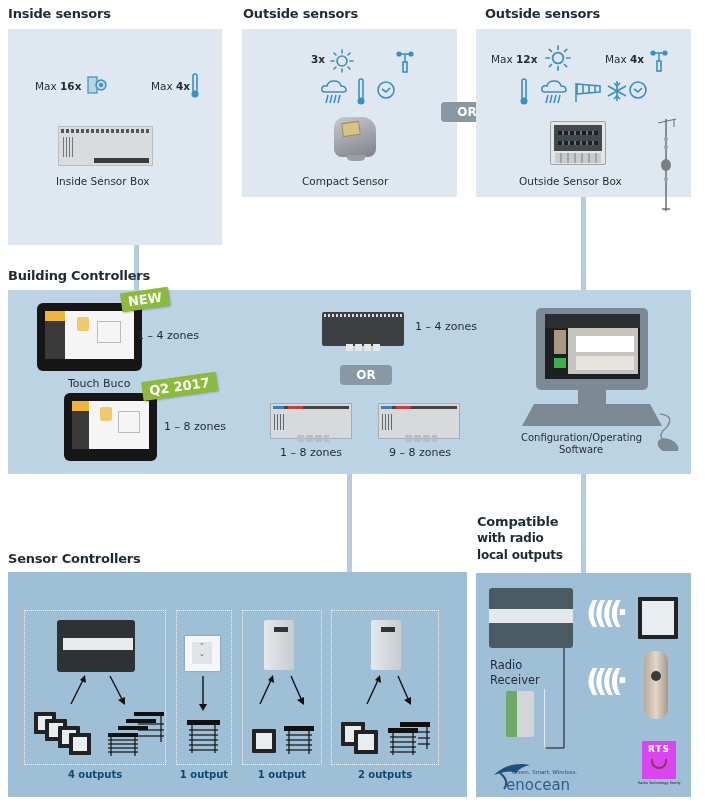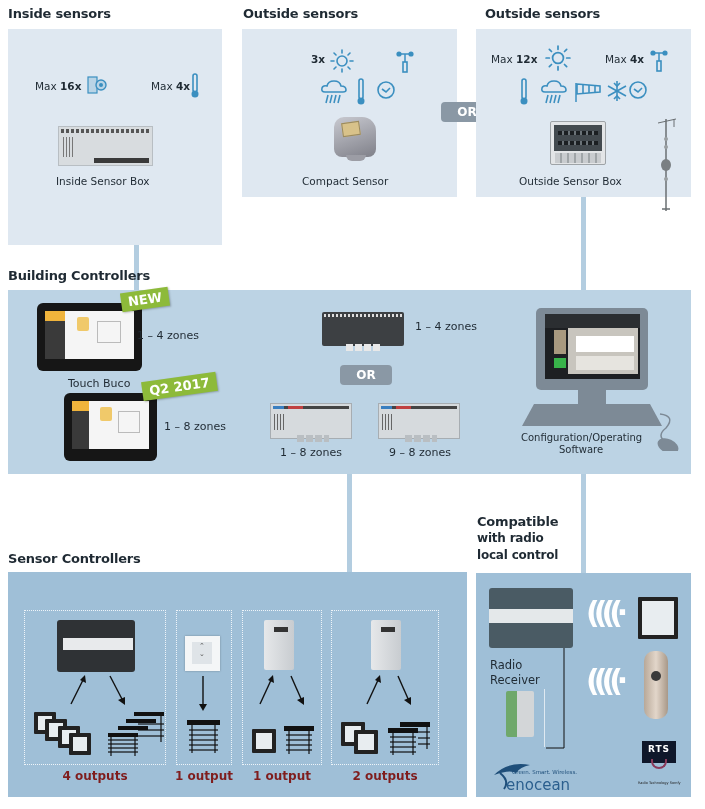--- a/index.html
+++ b/index.html
@@ -10,21 +10,21 @@
   .panel-light { position: absolute; background: #dfe8f1; }
   .panel-mid { position: absolute; background: #bcd3e4; }
   .panel-dark { position: absolute; background: #9fbfd7; }
   .conn { position: absolute; background: #b3cde0; width: 5px; }
   .lbl { position: absolute; font-size: 10.5px; color: #1f2a33; white-space: nowrap; }
   .lbl b { font-weight: bold; }
   .zones { position: absolute; font-size: 11px; color: #1f2a33; white-space: nowrap; }
   .or-badge { position: absolute; width: 52px; height: 20px; background: #8a98a5; color: #ffffff; font-size: 12px; font-weight: bold; border-radius: 4px; text-align: center; line-height: 20px; }
   .tag { position: absolute; background: #8dba3a; color: #ffffff; font-weight: bold; font-size: 13px; padding: 2px 7px; transform: rotate(-8deg); box-shadow: 1px 1px 2px rgba(0,0,0,0.25); }
   .dotted { position: absolute; border: 1.5px dotted #eef4f9; }
-  .out-lbl { position: absolute; color: #7f1d1d; font-size: 12px; font-weight: bold; text-align: center; white-space: nowrap; }
+  .out-lbl { position: absolute; color: #0c4a6e; font-size: 10px; font-weight: bold; text-align: center; white-space: nowrap; }
   .blue-ico { stroke: #3b8fc0; fill: none; stroke-width: 1.6; }
   .device { position: absolute; }
   .tablet { position: absolute; background: #161616; border-radius: 6px; }
   .tablet .screen { position: absolute; left: 8px; top: 8px; right: 8px; bottom: 12px; background: #f5f5f5; }
   .tablet .side { position: absolute; left: 0; top: 0; bottom: 0; width: 22%; background: #3a3a3a; }
   .tablet .side .hd { height: 10px; background: #f0b43c; }
   .tablet .yl { position: absolute; width: 12px; height: 14px; background: #f0c96a; border-radius: 2px; }
   .switch-black { position: absolute; background: #222; border-radius: 1px; }
   .switch-black::after { content: ""; position: absolute; left: 4px; top: 4px; right: 4px; bottom: 4px; background: #e8edf0; }
   .wave { position: absolute; color: #ffffff; font-size: 30px; font-weight: bold; letter-spacing: -6px; }
@@ -388,21 +388,21 @@
         <line x1="30" y1="16" x2="42" y2="16"></line>
         <line x1="30" y1="22" x2="42" y2="22"></line>
         <line x1="39" y1="5" x2="39" y2="27"></line>
       </g>
   </svg>
   <div class="out-lbl" style="left:323px; top:197px; width:108px;">2 outputs</div>
 </div>
 
 <div class="h-title" style="left:477px; top:514px; font-size:13px;">Compatible</div>
 <div class="h-title" style="left:477px; top:531px; font-size:12px;">with radio</div>
-<div class="h-title" style="left:477px; top:548px; font-size:12px;">local control</div>
+<div class="h-title" style="left:477px; top:548px; font-size:12px;">local outputs</div>
 <div class="panel-dark" style="left:476px; top:573px; width:215px; height:224px;">
   <div class="device" style="left:13px; top:15px; width:84px; height:60px; background:#4a5b64; border-radius:3px;">
     <div class="abs" style="left:0; top:21px; right:0; height:14px; background:#e4e8ea;"></div>
   </div>
   <svg class="abs" style="left:60px; top:75px;" width="30" height="112" viewBox="0 0 30 112">
     <polyline points="28,0 28,100 10,100" fill="none" stroke="#111" stroke-width="1"></polyline>
   </svg>
   <div class="wave" style="left:110px; top:22px;">((((·</div>
   <div class="switch-black" style="left:162px; top:24px; width:40px; height:42px;"></div>
   <div class="lbl" style="left:14px; top:85px; font-size:11.5px;">Radio</div>
@@ -412,18 +412,18 @@
   <div class="wave" style="left:110px; top:90px;">((((·</div>
   <div class="device" style="left:168px; top:78px; width:24px; height:68px; background:linear-gradient(90deg,#b8a898,#e2d6ca,#a89888); border-radius:10px;">
     <div class="abs" style="left:7px; top:20px; width:10px; height:10px; background:#3a3a3a; border-radius:50%;"></div>
   </div>
   <svg class="abs" style="left:14px; top:182px;" width="90" height="40" viewBox="0 0 90 40">
     <path d="M4 20 Q18 6 40 10 Q30 12 26 18 Q20 14 4 20 Z" fill="#1f4f7a"></path>
     <path d="M10 18 Q20 26 14 34" fill="none" stroke="#1f4f7a" stroke-width="2"></path>
   </svg>
   <div class="lbl" style="left:36px; top:196px; font-size:5.5px; color:#1f4f7a;">Green. Smart. Wireless.</div>
   <div class="lbl" style="left:30px; top:203px; font-size:15px; color:#2b5f8e;">enocean</div>
-  <div class="device" style="left:166px; top:168px; width:34px; height:22px; background:#0f172a;">
+  <div class="device" style="left:166px; top:168px; width:34px; height:38px; background:#d946ef;">
     <div class="abs" style="left:0; right:0; top:3px; text-align:center; color:#fff; font-size:9px; font-weight:bold; letter-spacing:1px;">RTS</div>
     <div class="abs" style="left:9px; top:18px; width:16px; height:10px; border:2px solid #8a3a5a; border-top:none; border-radius:0 0 10px 10px;"></div>
   </div>
   <div class="lbl" style="left:162px; top:208px; font-size:3.5px; color:#222;">Radio Technology Somfy</div>
 </div>
 
 </body></html>

